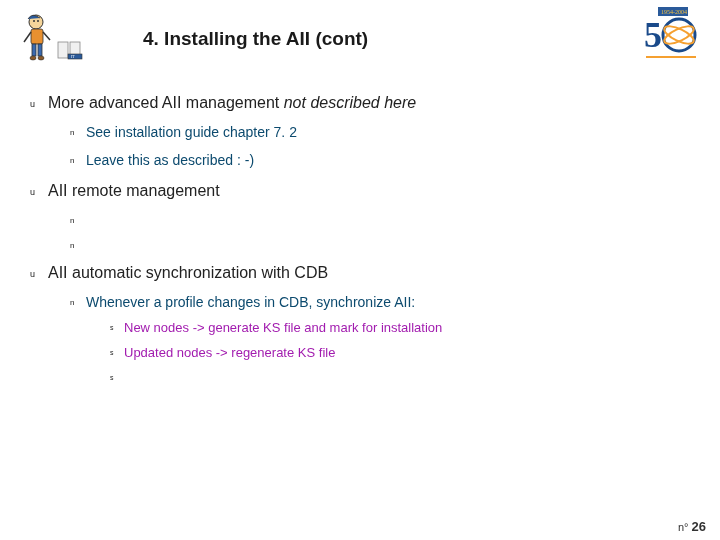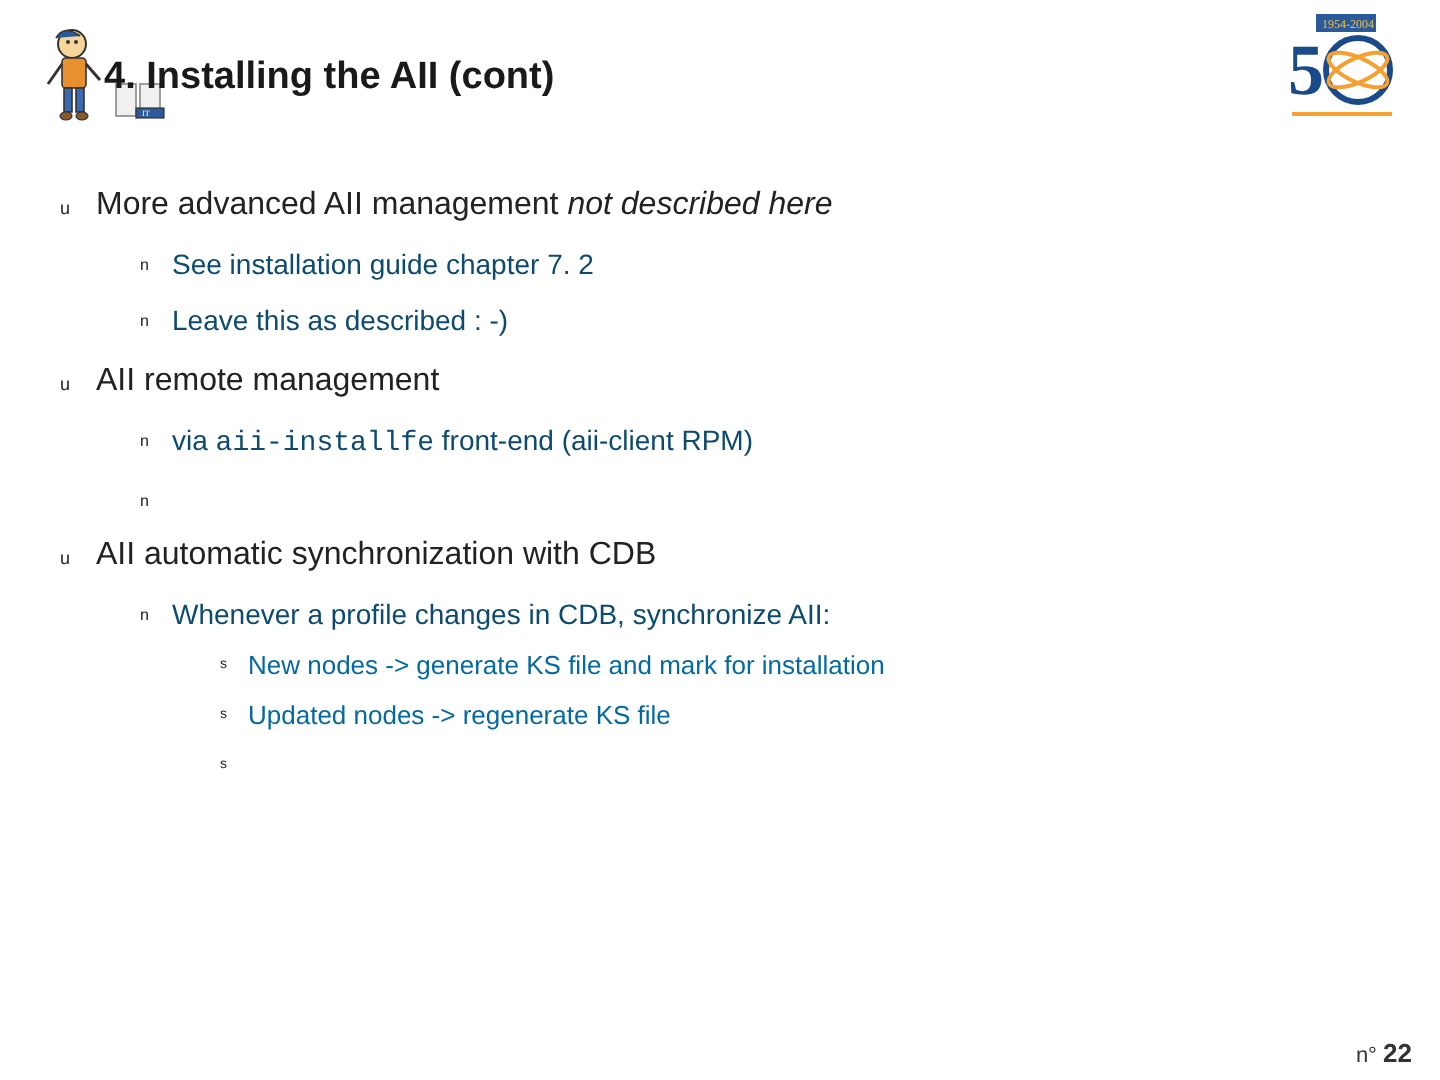--- a/index.html
+++ b/index.html
@@ -7,22 +7,23 @@
     width: 720px;
     height: 540px;
     background: #ffffff;
     font-family: Verdana, Geneva, sans-serif;
     position: relative;
     overflow: hidden;
   }
   .header {
     position: relative;
     height: 70px;
-    padding-left: 52px;
+    padding-left: 100px;
     padding-top: 28px;
+    margin-left: 43px;
   }
   .title {
     font-size: 19px;
     font-weight: bold;
     color: #1a1a1a;
   }
   .logo-left {
     position: absolute;
     left: 18px;
     top: 10px;
@@ -78,21 +79,21 @@
   }
   .bullet-s .marker {
     font-size: 7px;
     color: #222;
     width: 14px;
     flex-shrink: 0;
     padding-top: 4px;
   }
   .bullet-s .text {
     font-size: 13px;
-    color: #0369a1;
+    color: #a21caf;
   }
   .italic { font-style: italic; }
   .code { font-family: "Courier New", monospace; }
   .footer {
     position: absolute;
     bottom: 6px;
     right: 14px;
     font-size: 11px;
     color: #333;
   }
@@ -156,23 +157,20 @@
     <div class="marker">n</div>
     <div class="text">Leave this as described : -)</div>
   </div>
 
   <div class="bullet-u">
     <div class="marker">u</div>
     <div class="text">AII remote management</div>
   </div>
   <div class="bullet-n">
     <div class="marker">n</div>
-    <div class="text">
-      <span>via </span><span class="code">aii-installfe</span><span> front-end (aii-client RPM)</span>
-    </div>
   </div>
   <div class="bullet-n">
     <div class="marker">n</div>
   </div>
 
   <div class="bullet-u">
     <div class="marker">u</div>
     <div class="text">AII automatic synchronization with CDB</div>
   </div>
   <div class="bullet-n">
@@ -187,14 +185,14 @@
     <div class="marker">s</div>
     <div class="text">Updated nodes -&gt; regenerate KS file</div>
   </div>
   <div class="bullet-s">
     <div class="marker">s</div>
   </div>
 
 </div>
 
 <div class="footer">
-  <span>n°</span> <span class="pg">22</span>
+  <span>n°</span> <span class="pg">26</span>
 </div>
 
 </body></html>

